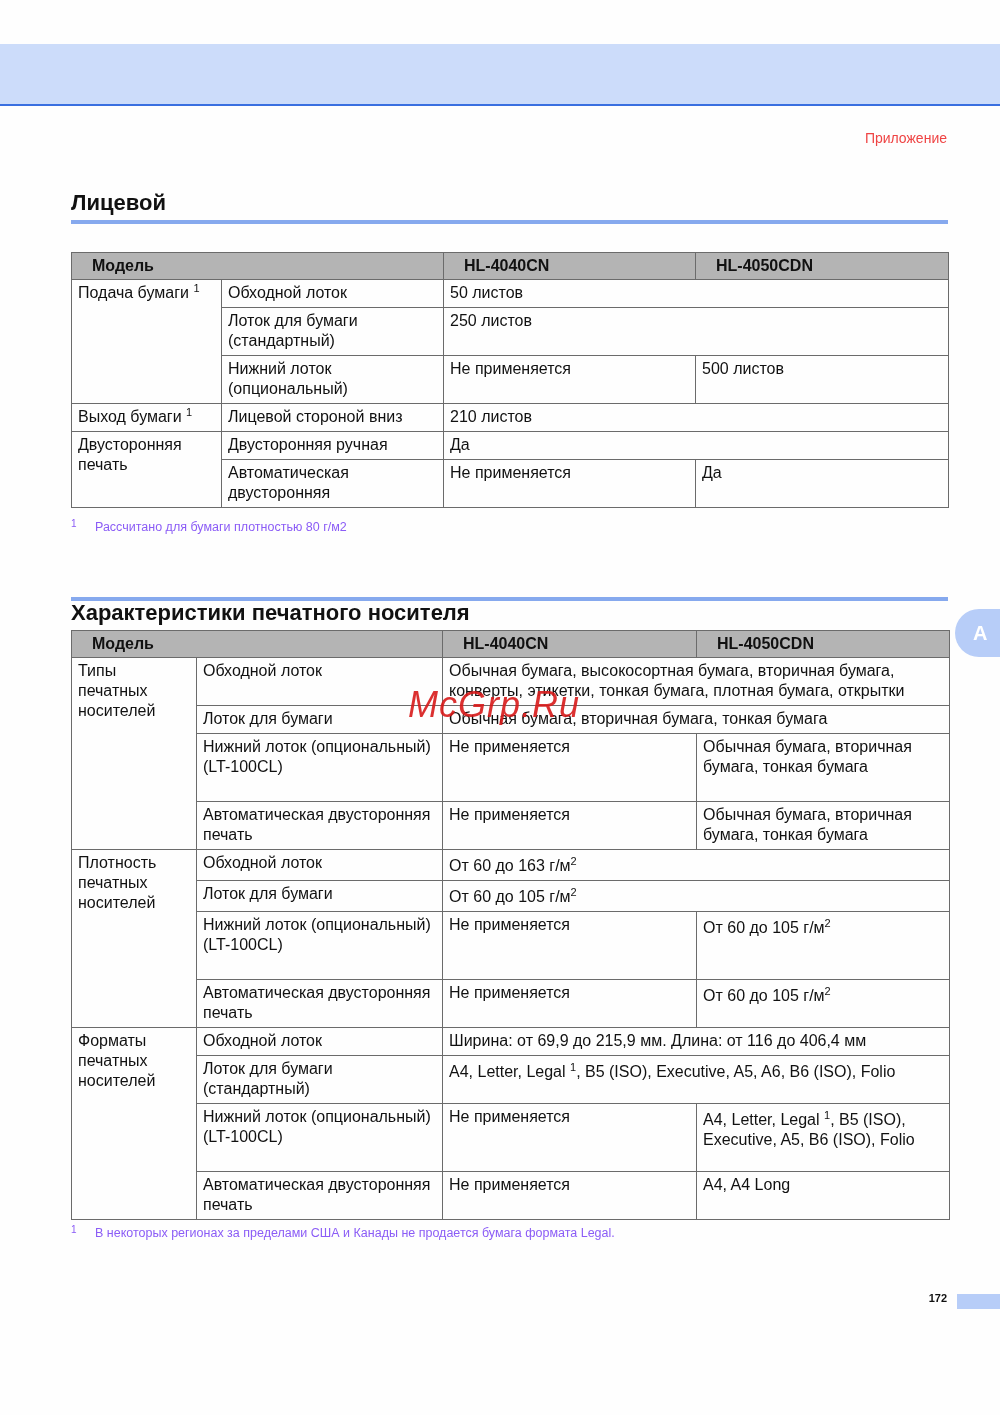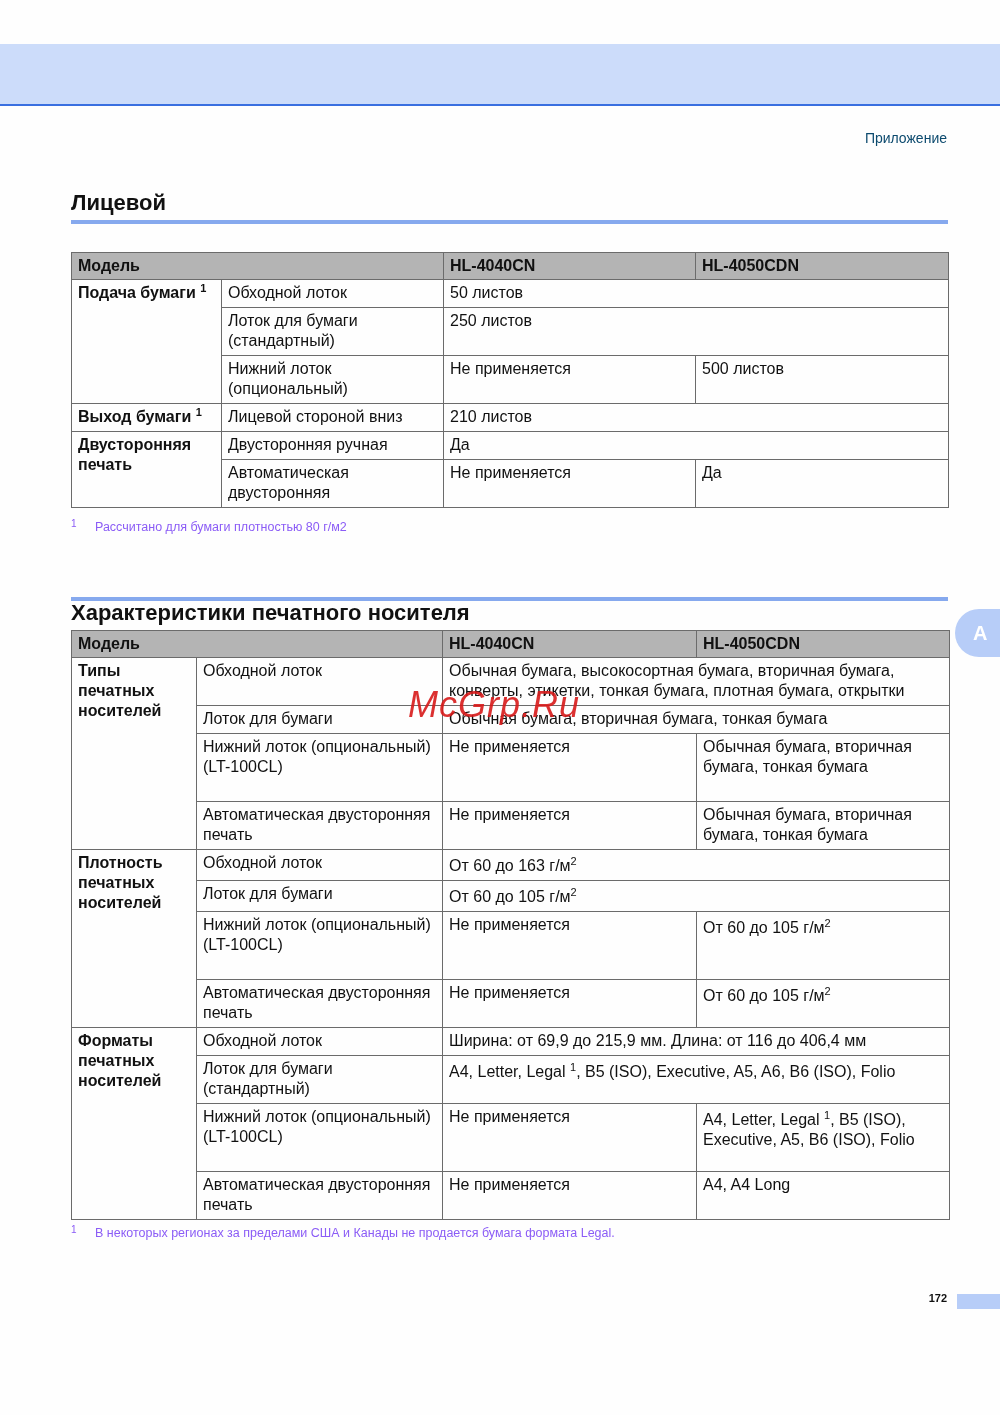--- a/index.html
+++ b/index.html
@@ -5,38 +5,38 @@
   html, body { margin: 0; padding: 0; }
   body {
     width: 1000px; height: 1415px; position: relative; overflow: hidden;
     background: #fefefe; font-family: "Liberation Sans", sans-serif; color: #111;
   }
   .top-band {
     position: absolute; left: 0; top: 44px; width: 1000px; height: 60px;
     background: #ccdcfa; border-bottom: 2px solid #3a6fe0;
   }
   .running-head {
-    position: absolute; right: 53px; top: 130px; font-size: 14px; color: #0c4a6e;
+    position: absolute; right: 53px; top: 130px; font-size: 14px; color: #ef4444;
   }
   .section-title {
     position: absolute; left: 71px; font-size: 22px; font-weight: bold; color: #111;
   }
   .section-rule {
     position: absolute; left: 71px; width: 877px; height: 4px; background: #86a9ee;
   }
   table.spec {
     position: absolute; left: 71px; border-collapse: collapse; font-size: 16px;
     table-layout: fixed;
   }
   table.spec td, table.spec th {
     border: 1px solid #6b6b6b; vertical-align: top; padding: 3px 6px 4px 6px;
     text-align: left; line-height: 20px; font-weight: normal;
   }
-  table.spec th { background: #b4b4b4; font-weight: bold; padding: 3px 6px; }
-  table.spec td.grp { font-weight: bold; margin-top: 28px; }
+  table.spec th { background: #b4b4b4; font-weight: bold; padding: 3px 20px; }
+  table.spec td.grp { font-weight: normal; margin-top: 28px; }
   sup { font-size: 11px; line-height: 0; vertical-align: 6px; }
   .footnote {
     position: absolute; left: 71px; font-size: 12.5px; color: #8b5cf6;
   }
   .footnote .fn-mark { display: inline-block; width: 24px; font-size: 10px; vertical-align: 4px; }
   .side-tab {
     position: absolute; left: 955px; top: 609px; width: 60px; height: 48px;
     background: #b7cdf8; border-radius: 24px 0 0 24px; color: #fff;
     font-weight: bold; font-size: 20px; line-height: 48px; padding-left: 18px; box-sizing: border-box;
   }

